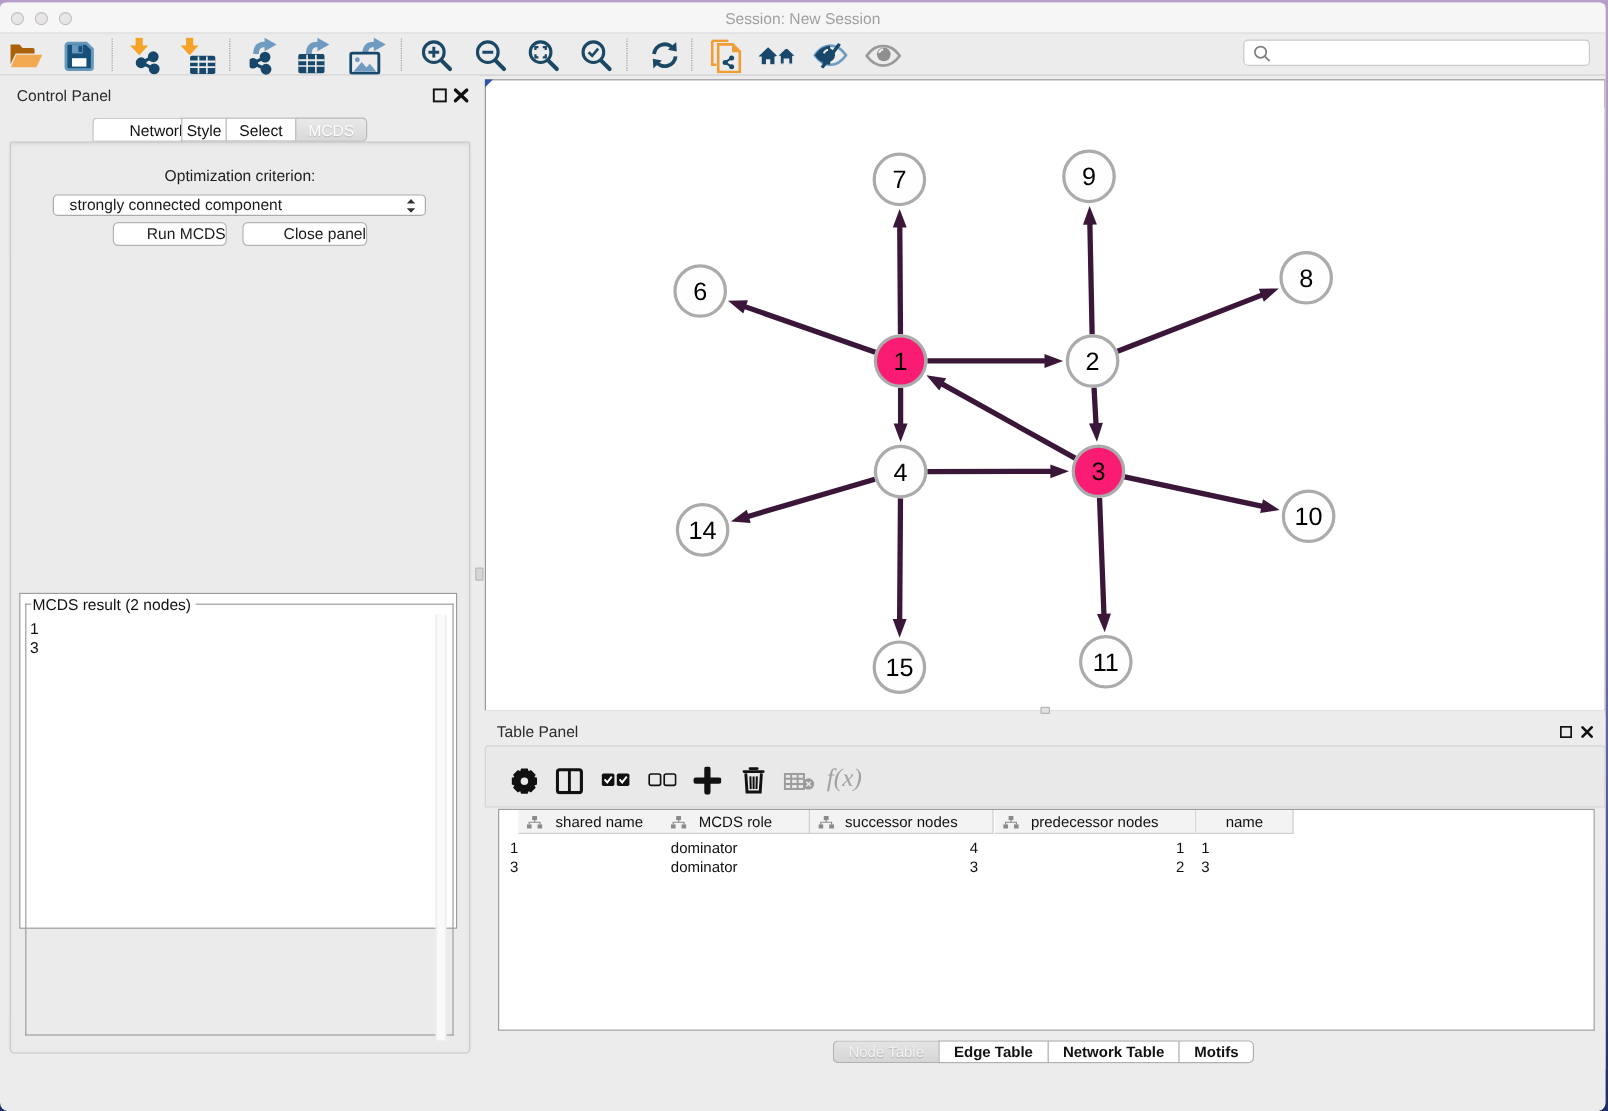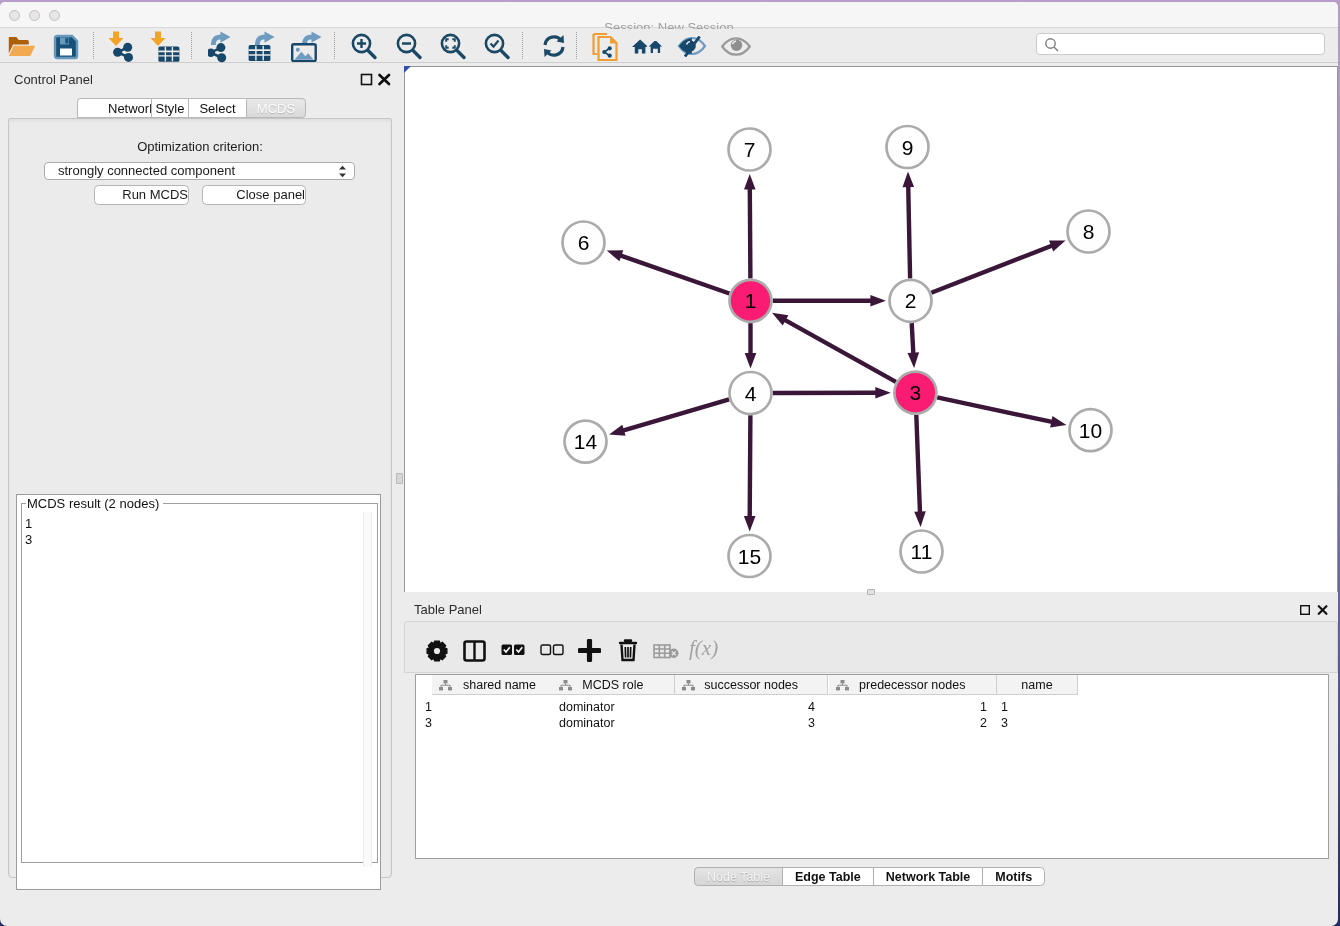--- a/index.html
+++ b/index.html
@@ -12,21 +12,21 @@
 .app {
   position:absolute; left:0; top:2px; width:1338px; height:924px;
   background:#ececec; border-radius:5px 5px 7px 7px; overflow:hidden;
 }
 
 .titlebar { position:absolute; left:0; top:0; width:100%; height:26px;
   background:#f6f6f6; border-bottom:1px solid #d8d8d8; }
 .tl { position:absolute; top:7.5px; width:11px; height:11px; border-radius:50%;
   background:#e7e5e5; border:1px solid #c3c0c0; }
 .title-text { position:absolute; top:6px; width:100%; text-align:center;
-  font-size:13px; color:#a0a0a0;margin-top:12px; }
+  font-size:13px; color:#a0a0a0; }
 
 .toolbar { position:absolute; left:0; top:27px; width:100%; height:34px;
   background:#ececec; border-bottom:1px solid #cdcdcd; }
 .tbi { position:absolute; top:5px; }
 .tsep { position:absolute; top:3px; height:27px; width:0;
   border-left:1px dotted #9f9f9f; }
 .searchbox { position:absolute; right:13px; top:4px; width:289px; height:22px;
   background:#fff; border:1px solid #c9c9c9; border-radius:4px; }
 
 .cpanel { position:absolute; left:0; top:61px; width:400px; height:828px; background:#ececec; }
@@ -42,21 +42,21 @@
 .tab.sel { background:linear-gradient(180deg,#e9e9e9,#d9d9d9); color:#fdfdfd;
   text-shadow:0 1px 1px rgba(0,0,0,0.18); }
 .opt-label { position:absolute; left:0; top:76px; width:400px; text-align:center;
   font-size:13px; color:#1d1d1d; }
 .combo { position:absolute; left:44px; top:99px; width:311px; height:18px;
   background:#fff; border:1px solid #ababab; border-radius:4px;
   font-size:13px; color:#1a1a1a; line-height:16px; padding-left:13px; }
 .btn { position:absolute; top:122px; height:20px; background:#fff;
   border:1px solid #b5b5b5; border-radius:4.5px; font-size:13px; color:#1a1a1a;
   text-align:right; line-height:18px; }
-.fieldwrap { position:absolute; left:16px; top:431px; width:365px; height:396px; background:#fff;
+.fieldwrap { position:absolute; left:16px; top:431px; width:365px; height:280px; background:#fff;
   border:1px solid #9c9c9c; }
 .fieldline { position:absolute; border:1px solid #9f9f9f; border-top:none; left:3.5px; top:8px;
   width:357px; height:360px; }
 .fieldtopL { position:absolute; left:3.5px; top:8px; width:5px; height:0; border-top:1px solid #9f9f9f; }
 .fieldtopR { position:absolute; left:146px; top:8px; width:215px; height:0; border-top:1px solid #9f9f9f; }
 .fieldlegend { position:absolute; left:10px; top:1px; font-size:13px; color:#111; background:transparent; }
 .mcds-item { position:absolute; left:8px; font-size:13px; color:#111; }
 .vsb { position:absolute; right:8px; top:17px; width:9px; height:355px;
   background:#fafafa; border-left:1px solid #ececec; border-right:1px solid #ececec; }
 

